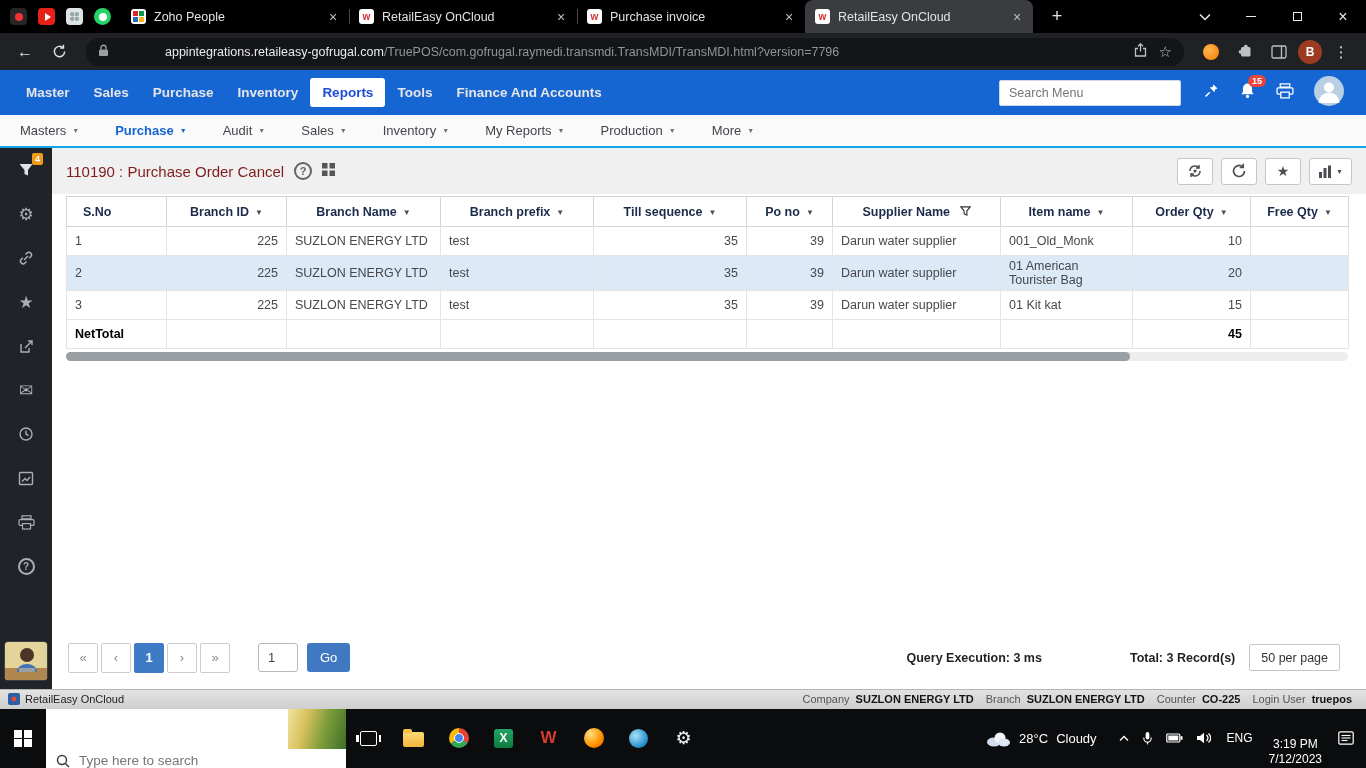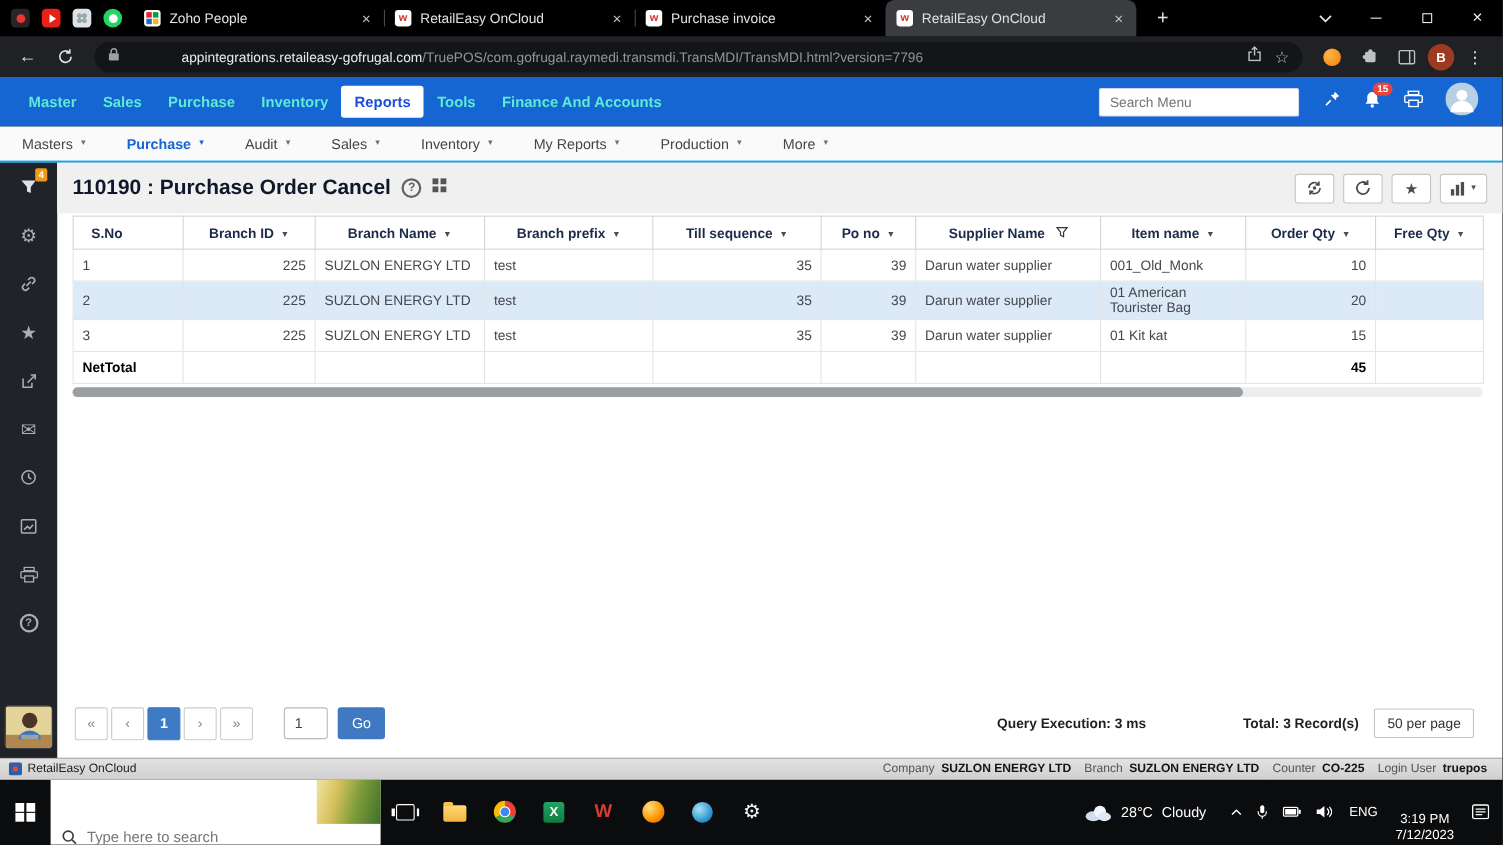--- a/index.html
+++ b/index.html
@@ -41,21 +41,21 @@
   .omnibox .url { font-size:12.5px; white-space:nowrap; overflow:hidden; flex:1; }
   .url .domain { color:#e8eaed;margin-left:48px; } .url .path { color:#8f959b; }
   .ob-right { display:flex; gap:12px; align-items:center; }
   .star-o { color:#bdc1c6; font-size:15px; }
   .ext-orange { width:16px; height:16px; border-radius:50%; background:radial-gradient(circle at 35% 35%, #ffb74d, #f57c00); }
   .avatar-b { width:24px; height:24px; border-radius:50%; background:#9c3b22; color:#fff; font-size:12px; font-weight:700; display:flex; align-items:center; justify-content:center; }
   .kebab { color:#dfe1e5; font-size:15px; letter-spacing:0; }
 
   
   .appnav { flex:0 0 45px; background:#1565d3; display:flex; align-items:center; padding:0 14px; }
-  .appnav .item { color:#5eead4; font-size:13.5px; font-weight:700; padding:7px 12px; white-space:nowrap; }
+  .appnav .item { color:#e5e5e5; font-size:13.5px; font-weight:700; padding:7px 12px; white-space:nowrap; }
   .appnav .item.active { background:#fff; color:#1d4ed8; border-radius:3px; }
   .menu-search { width:182px; height:26px; margin-left:auto; border:1px solid #d0d8e6; border-radius:2px; padding:0 9px; font-size:12.5px; color:#333; outline:none; }
   .appnav-icons { display:flex; align-items:center; gap:20px; padding:0 8px 0 22px; }
   .bellwrap { position:relative; }
   .bellbadge { position:absolute; top:-7px; right:-10px; background:#e8453c; color:#fff; font-size:9px; font-weight:700; padding:1px 4px; border-radius:7px; }
 
   
   .subnav { flex:0 0 33px; background:#fafafa; border-bottom:2px solid #0ea5e9; display:flex; align-items:center; padding:0 20px; gap:36px; }
   .sitem { font-size:13px; color:#42464b; display:flex; align-items:center; gap:6px; white-space:nowrap; }
   .sitem .caret { font-size:7px; color:#6d7278; }
@@ -66,21 +66,21 @@
   .main { flex:1 1 auto; display:flex; min-height:0; }
   .sidebar { flex:0 0 52px; background:#202327; display:flex; flex-direction:column; align-items:center; }
   .sic { width:52px; height:44px; display:flex; align-items:center; justify-content:center; color:#a9afb7; font-size:17px; position:relative; }
   .sic.bright { color:#e6e9ed; }
   .sbadge { position:absolute; top:5px; right:9px; background:#f09a1a; color:#fff; font-size:9px; font-weight:700; padding:0 3px; border-radius:2px; line-height:12px; }
   .help-circ { width:17px; height:17px; border:2px solid #a9afb7; border-radius:50%; font-size:10px; font-weight:700; color:#a9afb7; display:flex; align-items:center; justify-content:center; }
   .side-avatar { margin-top:auto; margin-bottom:8px; width:44px; height:40px; border-radius:4px; overflow:hidden; border:1px solid #3a3f45; }
 
   .content { flex:1; background:#fff; display:flex; flex-direction:column; min-width:0; }
   .report-header { flex:0 0 46px; background:#f0f0f0; display:flex; align-items:center; padding:0 14px; gap:10px; }
-  .report-title { font-size:19px; font-weight:700; color:#0f172a; }
+  .report-title { font-size:15px; font-weight:400; color:#7f1d1d; }
   .hlp { width:18px; height:18px; border:2px solid #5f6368; border-radius:50%; color:#5f6368; font-size:11px; font-weight:700; display:flex; align-items:center; justify-content:center; }
   .rh-buttons { margin-left:auto; display:flex; gap:8px; }
   .rh-btn { min-width:36px; height:27px; background:#fff; border:1px solid #c6c6c6; border-radius:3px; display:flex; align-items:center; justify-content:center; color:#4a4d51; font-size:14px; gap:4px; padding:0 8px; }
   .rh-caret { font-size:7px; color:#4a4d51; }
 
   .tablewrap { padding:2px 14px 0; }
   table.report { border-collapse:collapse; width:1282px; table-layout:fixed; font-size:12.5px; color:#45484c; }
   table.report th { height:30px; background:#fff; color:#1c2b4a; font-weight:700; font-size:12.5px; border:1px solid #d4d4d4; text-align:center; padding:0 6px; white-space:nowrap; }
   table.report th.left { text-align:left; padding-left:16px; }
   table.report td { border:1px solid #e4e4e4; padding:3px 8px; height:29px; vertical-align:middle; word-wrap:break-word; }

